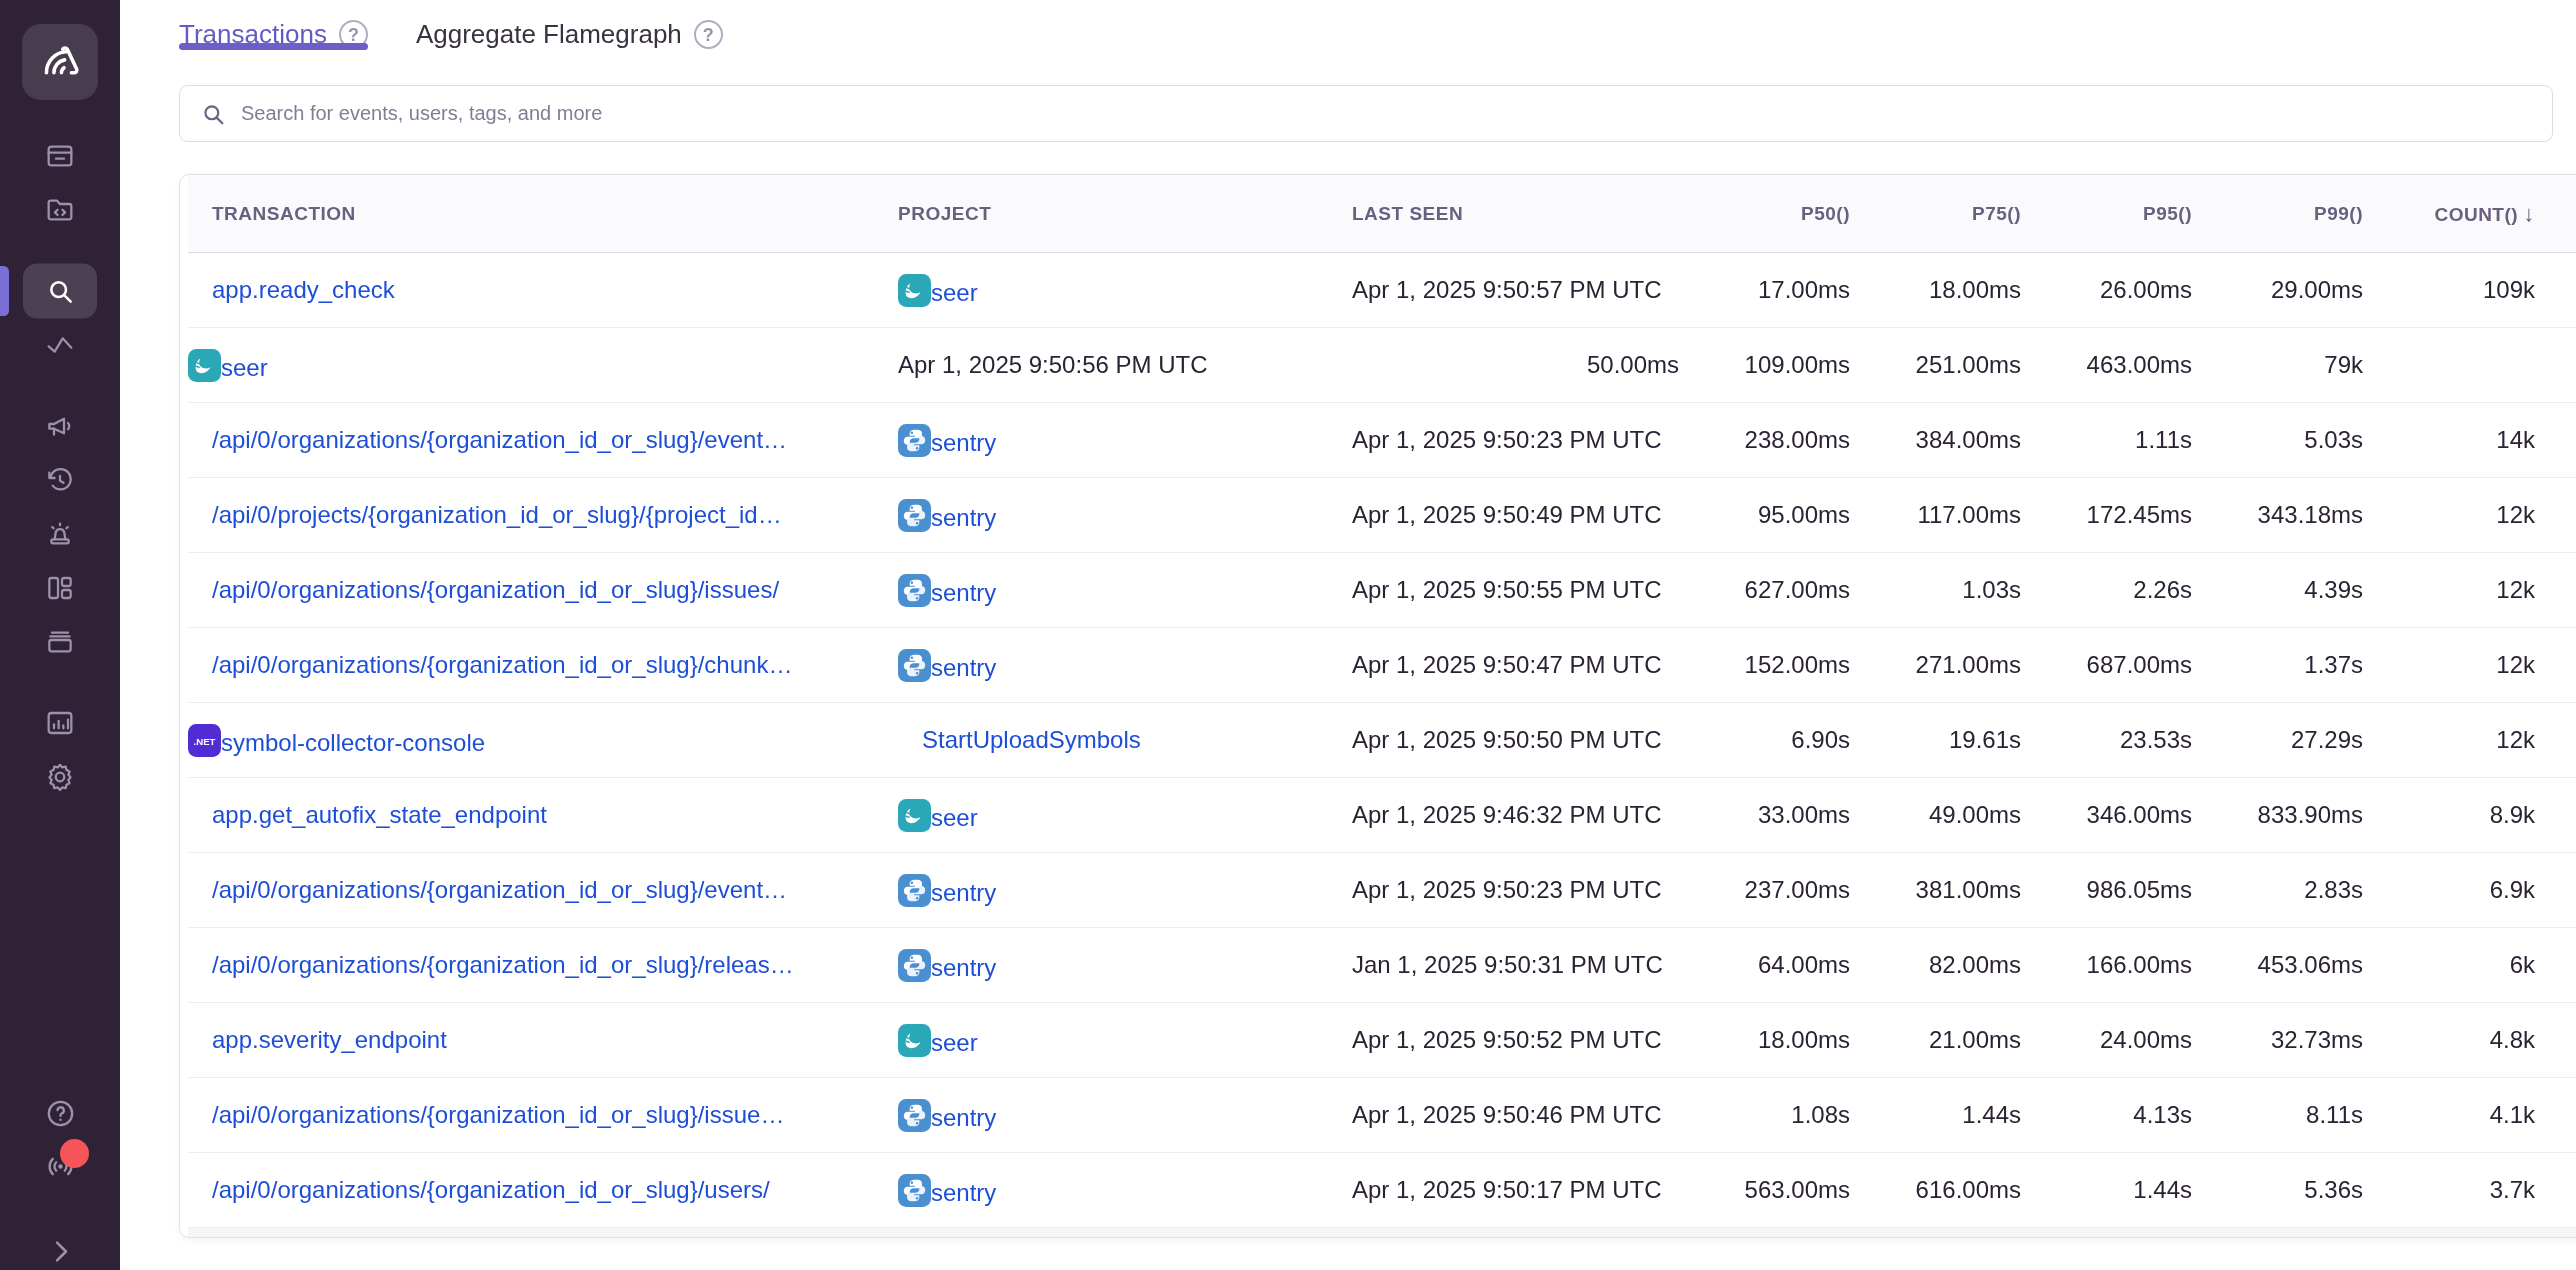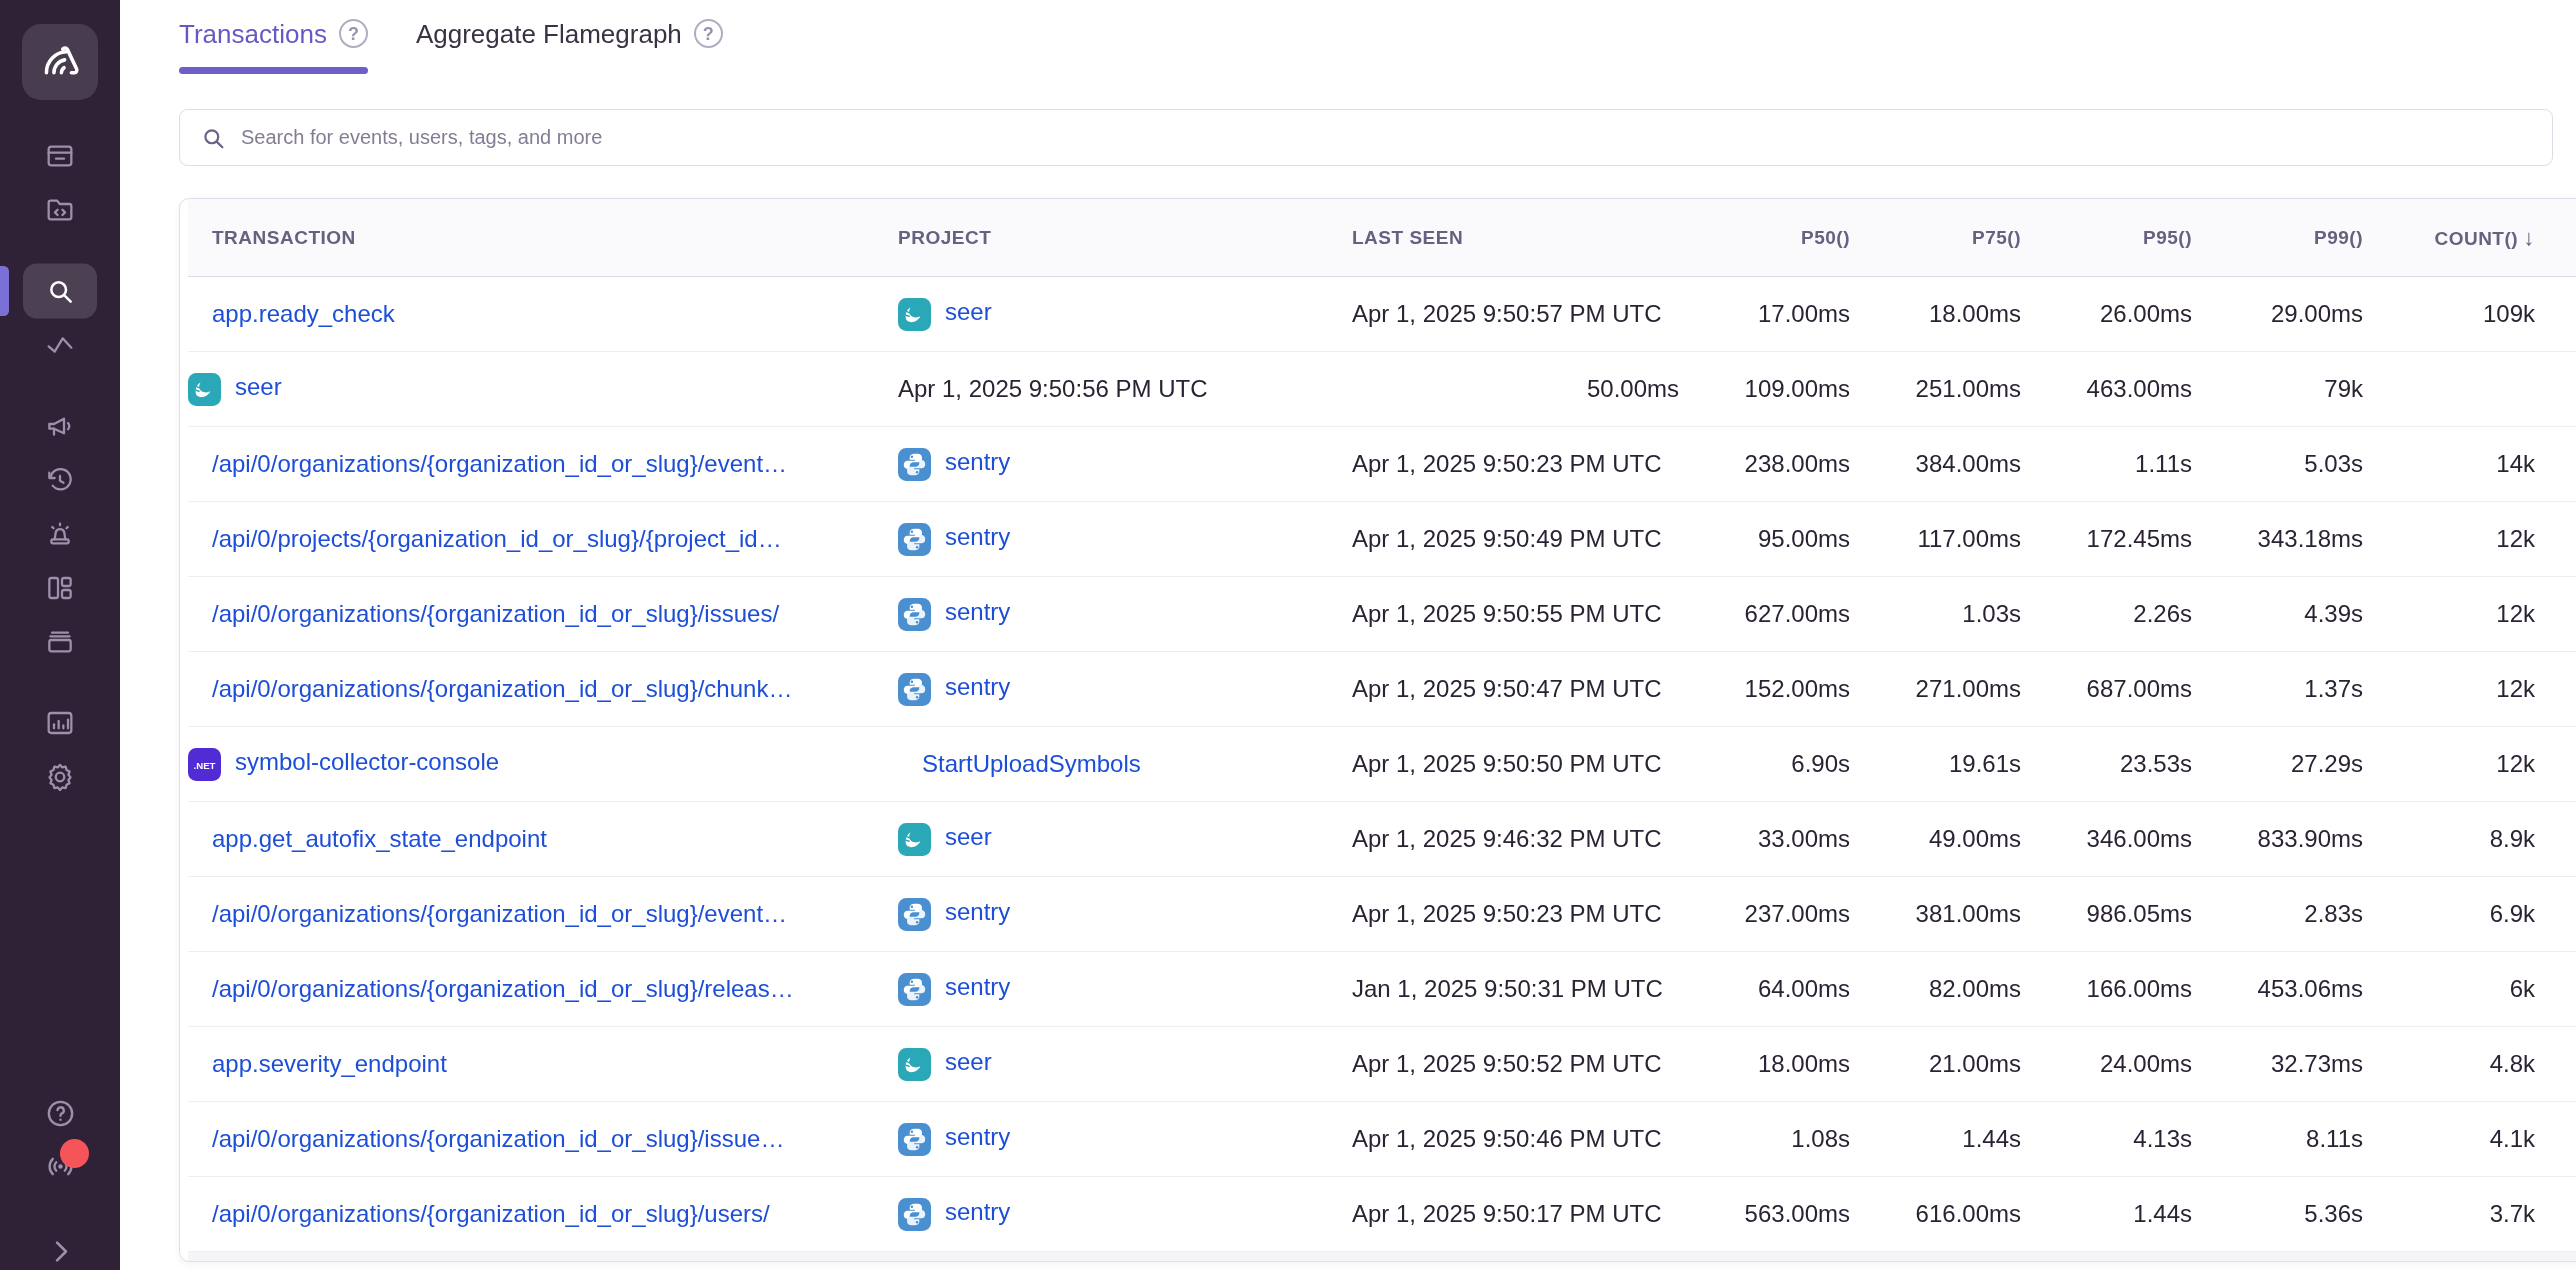--- a/index.html
+++ b/index.html
@@ -29,22 +29,22 @@
     color:#9c90ab; position:relative; cursor:pointer; }
   .bottom-item svg { width:33px; height:33px; }
   .badge-dot { position:absolute; top:-8.6px; right:31px; width:29px; height:29px;
     border-radius:50%; background:#f55459; }
   .collapse-item { margin-top:33px; height:35px; }
 
   
   .content { margin-left:120px; width:2456px; padding:19px 23px 0 59px; }
 
   .tabbar { display:flex; gap:48px; }
-  .tab { position:relative; display:inline-flex; gap:12px;
-    padding-bottom:24px; font-size:26px; color:#3a3142; cursor:pointer; }
+  .tab { position:relative; display:inline-flex; align-items:center; gap:12px;
+    font-size:26px; color:#3a3142; cursor:pointer; }
   .tab.active { color:#6559c5; }
   .tab.active::after { content:""; position:absolute; left:0; right:0; bottom:0;
     height:7px; border-radius:3.5px; background:#6c5fc7; }
   .help-circle { width:29px; height:29px; border-radius:50%; border:2.2px solid #b3abc0;
     color:#9a92aa; font-size:18px; font-weight:bold; display:inline-flex;
     align-items:center; justify-content:center; line-height:1; }
 
   .searchbar { margin-top:35px; height:57px; width:2374px; border:1.7px solid #dfdae6;
     border-radius:8.6px; background:#fff; display:flex; align-items:center; padding:0 19px; }
   .searchbar svg { width:28px; height:28px; color:#6f6287; flex:none; }
@@ -62,21 +62,21 @@
   .thead { height:78px; background:#faf9fb; border-bottom:1.7px solid #dfdae6; flex:none; }
   .th { font-size:19px; font-weight:bold; letter-spacing:0.5px; color:#696080;
     text-transform:uppercase; white-space:nowrap; }
   .td { font-size:24px; color:#2b2233; white-space:nowrap; }
   .cell-first { padding-left:24px; padding-right:21px; overflow:hidden; text-overflow:ellipsis; }
   .num { text-align:right; }
   .sort-arrow { font-size:22.4px; margin-left:5.2px; font-weight:normal; }
   .row { height:75px; border-bottom:1.7px solid #efedf3; background:#fff; }
   .link { color:#1d4ed8; text-decoration:none; cursor:pointer; overflow:hidden;
     text-overflow:ellipsis; white-space:nowrap; display:block; }
-  .project-cell { display:flex; align-items:flex-start; gap:14px; min-width:0; }
+  .project-cell { display:flex; align-items:flex-end; gap:0; min-width:0; }
   .platform-icon { width:33px; height:33px; flex:none; display:inline-flex; }
   .platform-icon svg { width:33px; height:33px; }
   .tfoot-strip { flex:1; background:#f5f4f7; }
 </style>
 </head>
 <body>
 
 <aside class="sidebar">
   <div class="logo-btn">
     <svg viewBox="0 0 24 24" fill="none" stroke="#fff" stroke-width="1.9" stroke-linecap="round">

